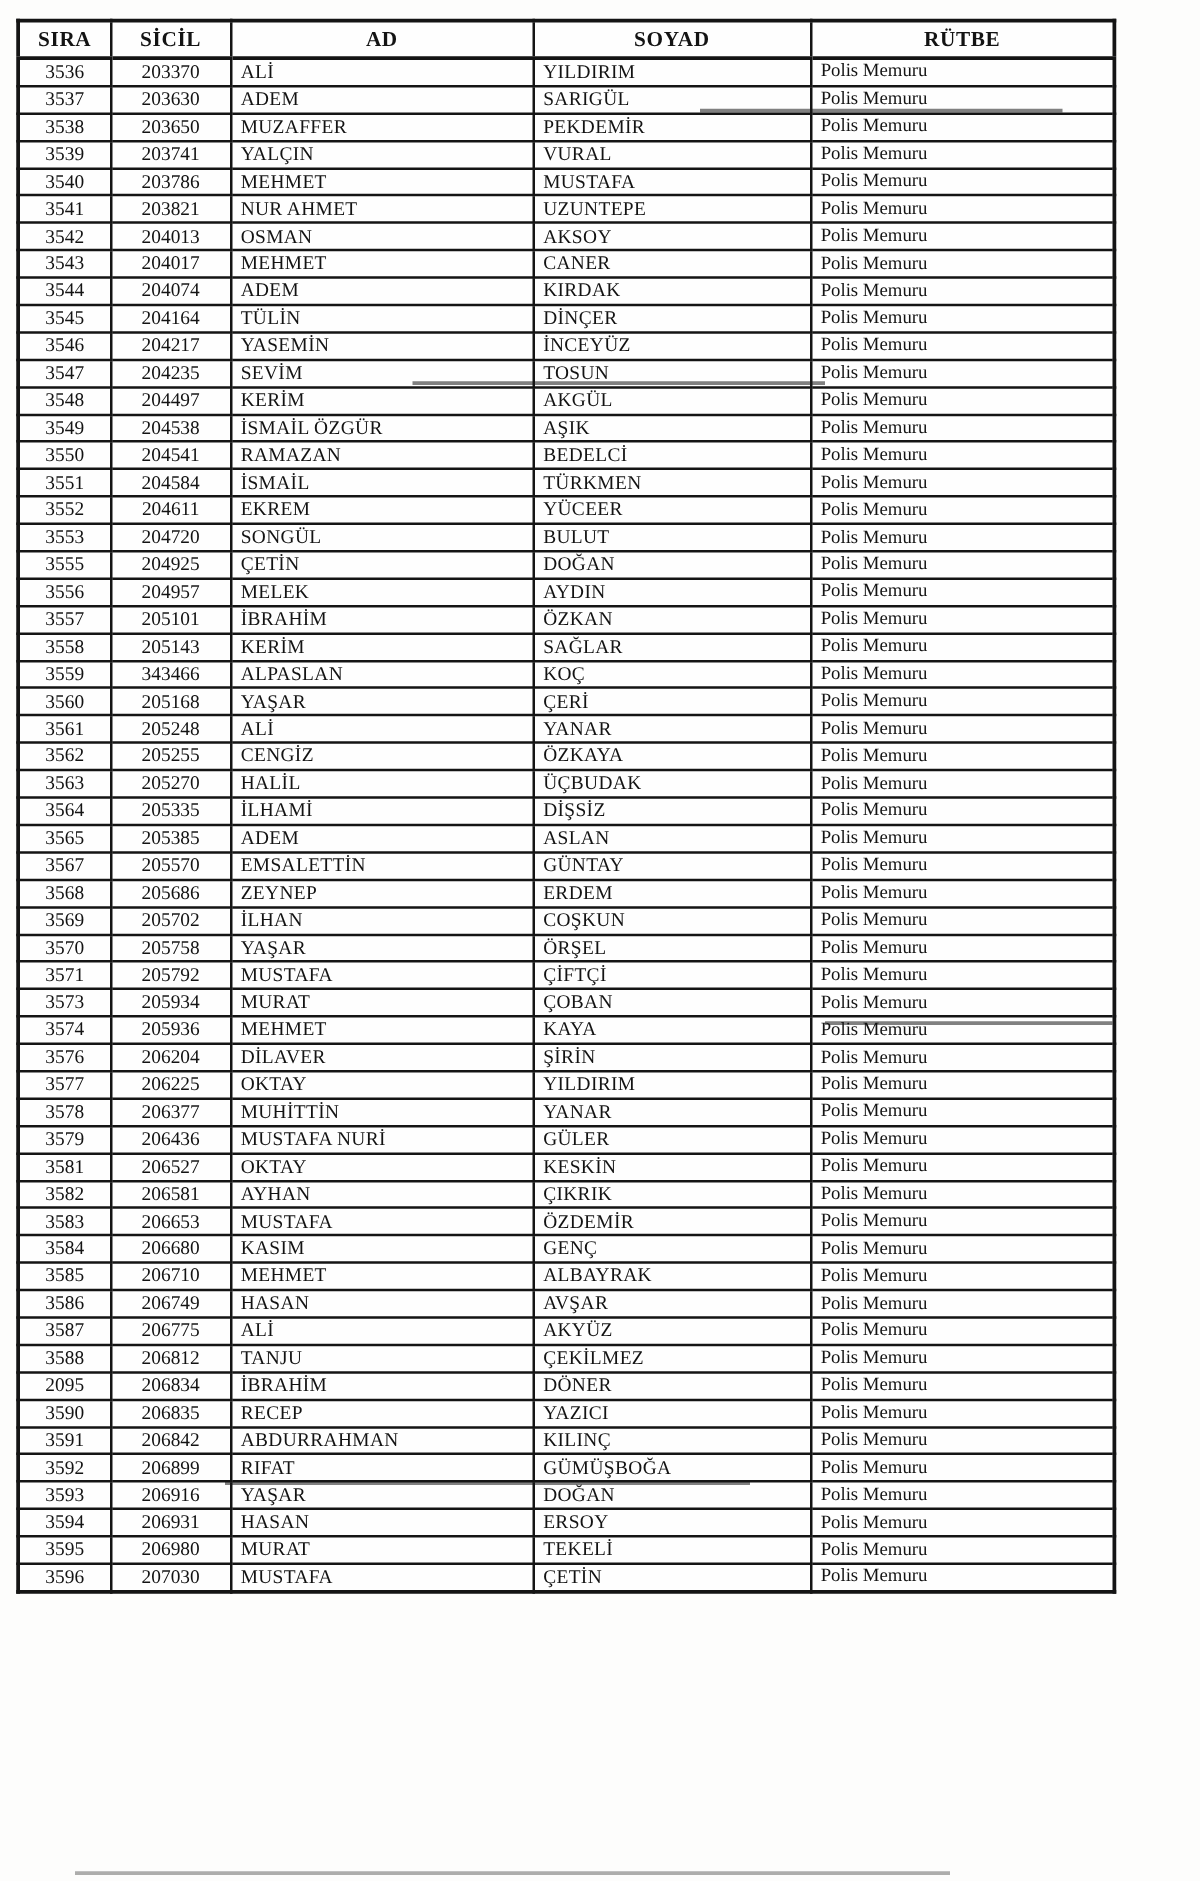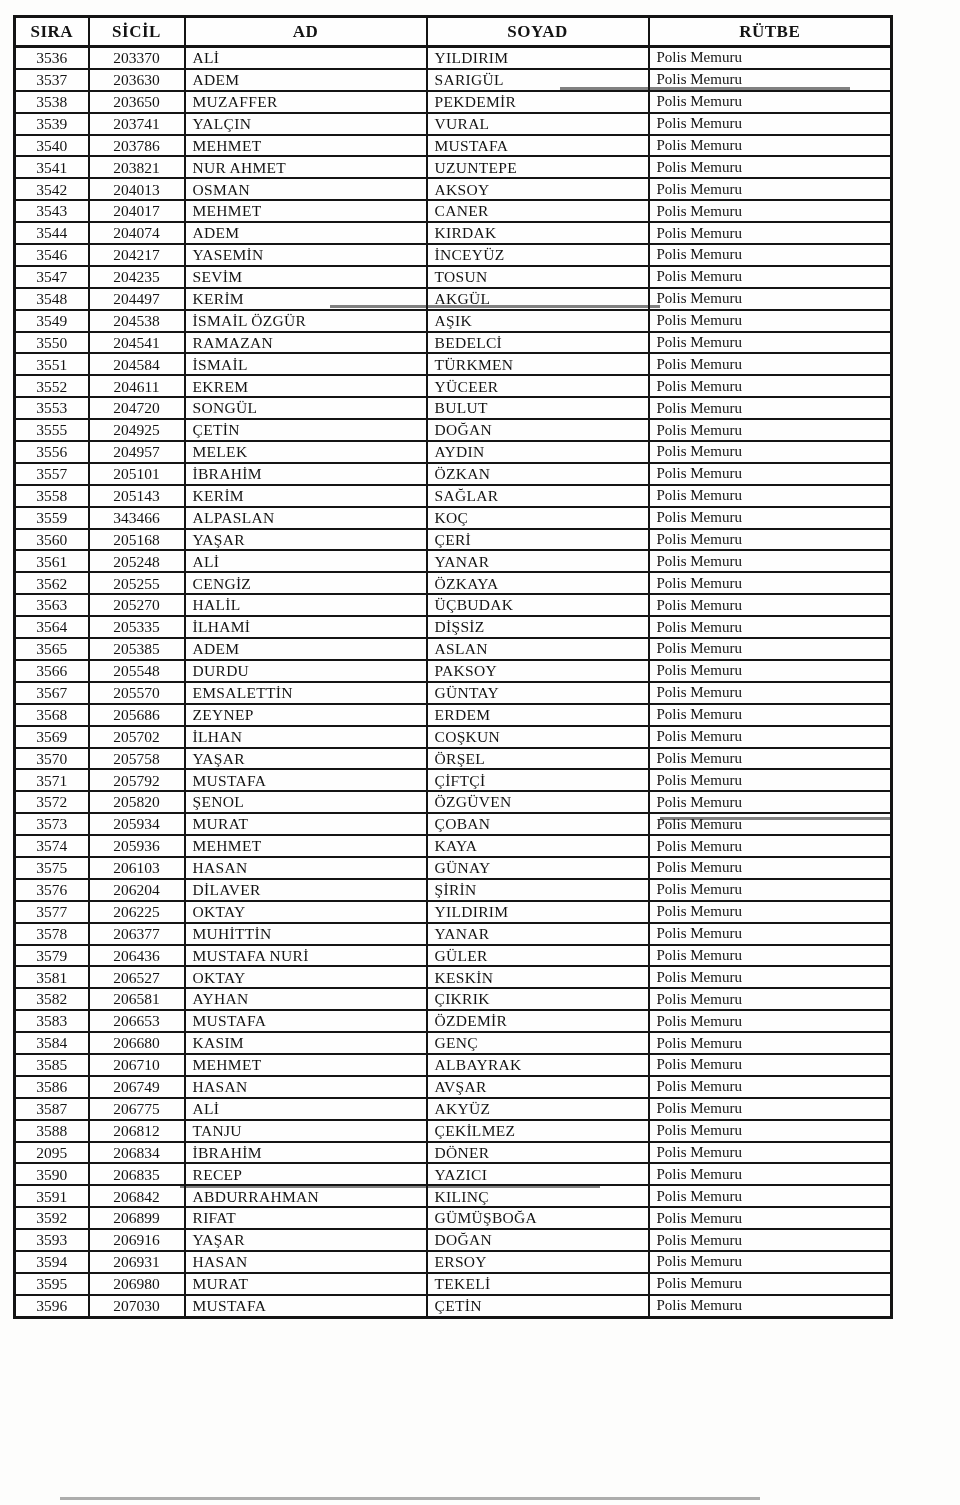--- a/index.html
+++ b/index.html
@@ -154,20 +154,27 @@
           <td class="col-4">Polis Memuru</td>
         </tr>
         <tr>
           <td class="col-0">3544</td>
           <td class="col-1">204074</td>
           <td class="col-2">ADEM</td>
           <td class="col-3">KIRDAK</td>
           <td class="col-4">Polis Memuru</td>
         </tr>
         <tr>
+          <td class="col-0">3545</td>
+          <td class="col-1">204164</td>
+          <td class="col-2">TÜLİN</td>
+          <td class="col-3">DİNÇER</td>
+          <td class="col-4">Polis Memuru</td>
+        </tr>
+        <tr>
           <td class="col-0">3546</td>
           <td class="col-1">204217</td>
           <td class="col-2">YASEMİN</td>
           <td class="col-3">İNCEYÜZ</td>
           <td class="col-4">Polis Memuru</td>
         </tr>
         <tr>
           <td class="col-0">3547</td>
           <td class="col-1">204235</td>
           <td class="col-2">SEVİM</td>
@@ -287,27 +294,20 @@
           <td class="col-4">Polis Memuru</td>
         </tr>
         <tr>
           <td class="col-0">3565</td>
           <td class="col-1">205385</td>
           <td class="col-2">ADEM</td>
           <td class="col-3">ASLAN</td>
           <td class="col-4">Polis Memuru</td>
         </tr>
         <tr>
-          <td class="col-0">3566</td>
-          <td class="col-1">205548</td>
-          <td class="col-2">DURDU</td>
-          <td class="col-3">PAKSOY</td>
-          <td class="col-4">Polis Memuru</td>
-        </tr>
-        <tr>
           <td class="col-0">3567</td>
           <td class="col-1">205570</td>
           <td class="col-2">EMSALETTİN</td>
           <td class="col-3">GÜNTAY</td>
           <td class="col-4">Polis Memuru</td>
         </tr>
         <tr>
           <td class="col-0">3568</td>
           <td class="col-1">205686</td>
           <td class="col-2">ZEYNEP</td>
@@ -329,45 +329,31 @@
           <td class="col-4">Polis Memuru</td>
         </tr>
         <tr>
           <td class="col-0">3571</td>
           <td class="col-1">205792</td>
           <td class="col-2">MUSTAFA</td>
           <td class="col-3">ÇİFTÇİ</td>
           <td class="col-4">Polis Memuru</td>
         </tr>
         <tr>
-          <td class="col-0">3572</td>
-          <td class="col-1">205820</td>
-          <td class="col-2">ŞENOL</td>
-          <td class="col-3">ÖZGÜVEN</td>
-          <td class="col-4">Polis Memuru</td>
-        </tr>
-        <tr>
           <td class="col-0">3573</td>
           <td class="col-1">205934</td>
           <td class="col-2">MURAT</td>
           <td class="col-3">ÇOBAN</td>
           <td class="col-4">Polis Memuru</td>
         </tr>
         <tr>
           <td class="col-0">3574</td>
           <td class="col-1">205936</td>
           <td class="col-2">MEHMET</td>
           <td class="col-3">KAYA</td>
-          <td class="col-4">Polis Memuru</td>
-        </tr>
-        <tr>
-          <td class="col-0">3575</td>
-          <td class="col-1">206103</td>
-          <td class="col-2">HASAN</td>
-          <td class="col-3">GÜNAY</td>
           <td class="col-4">Polis Memuru</td>
         </tr>
         <tr>
           <td class="col-0">3576</td>
           <td class="col-1">206204</td>
           <td class="col-2">DİLAVER</td>
           <td class="col-3">ŞİRİN</td>
           <td class="col-4">Polis Memuru</td>
         </tr>
         <tr>

